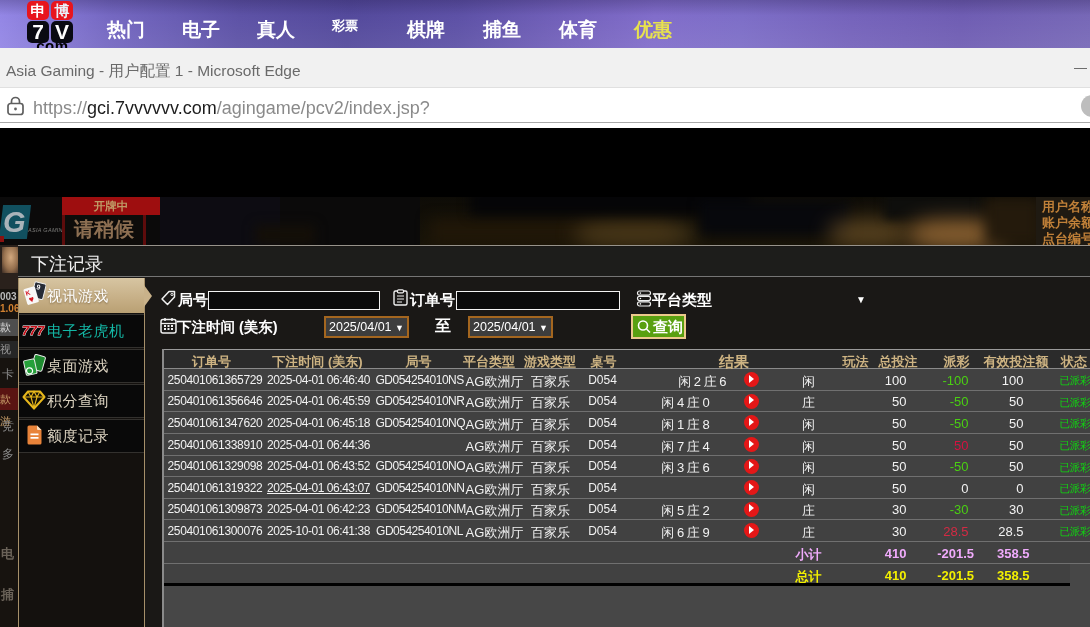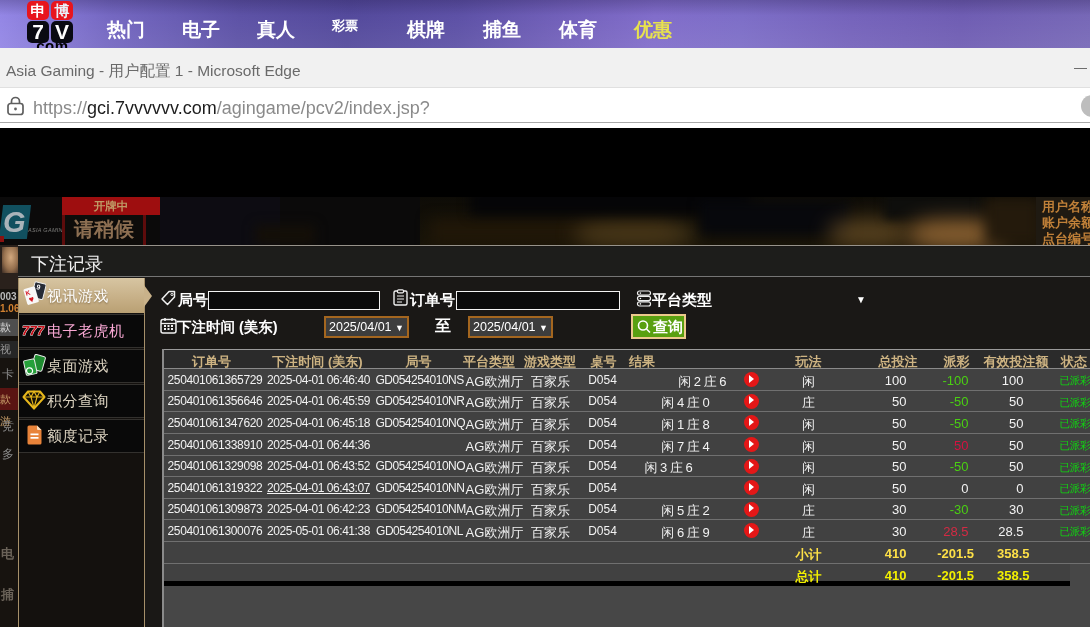--- a/index.html
+++ b/index.html
@@ -94,21 +94,21 @@
         <rect x="10" y="1.5" width="11.5" height="16" rx="1.5" fill="#262b36" stroke="#f0f0f0" stroke-width="1"></rect>
    <text x="12.5" y="8.5" font-size="7" fill="#fff" font-weight="bold" font-family="Liberation Sans">9</text>
       </g>
   <g transform="rotate(-16 8 16)">
         <rect x="2.5" y="6.5" width="12" height="16.5" rx="1.5" fill="#f8f8f8"></rect>
    <text x="3.8" y="13.5" font-size="6.5" fill="#d41520" font-weight="bold" font-family="Liberation Sans">K</text>
    <text x="5.2" y="21.5" font-size="9" fill="#d41520" font-family="Liberation Sans">♥</text>
       </g>
  </svg>
 <div class="abs" style="left:1px;top:67.5px;width:125px;height:34px;background:#090909;border-top:1px solid #33312e;border-bottom:1px solid #33312e;"></div>
-    <div class="abs" style="left:29px;top:75.5px;color:#f9a8d4;font-size:15px;letter-spacing:0.5px;">电子老虎机</div>
+    <div class="abs" style="left:29px;top:75.5px;color:#14b8a6;font-size:15px;letter-spacing:0.5px;">电子老虎机</div>
     <div class="abs" style="left:1px;top:102.5px;width:125px;height:34px;background:#090909;border-top:1px solid #33312e;border-bottom:1px solid #33312e;"></div>
     <div class="abs" style="left:29px;top:110.5px;color:#ded5c2;font-size:15px;letter-spacing:0.5px;">桌面游戏</div>
     <div class="abs" style="left:1px;top:137.5px;width:125px;height:34px;background:#090909;border-top:1px solid #33312e;border-bottom:1px solid #33312e;"></div>
     <div class="abs" style="left:29px;top:145.5px;color:#ded5c2;font-size:15px;letter-spacing:0.5px;">积分查询</div>
     <div class="abs" style="left:1px;top:172.5px;width:125px;height:34px;background:#090909;border-top:1px solid #33312e;border-bottom:1px solid #33312e;"></div>
     <div class="abs" style="left:29px;top:180.5px;color:#ded5c2;font-size:15px;letter-spacing:0.5px;">额度记录</div>
  <svg class="abs" style="left:4px;top:76px" width="25" height="16" viewBox="0 0 25 16">
   <g font-family="Liberation Sans" font-weight="bold" font-style="italic">
   <text x="0" y="13" font-size="13" fill="#c60f18" stroke="#fff" stroke-width="0.8" paint-order="stroke">7</text>
   <text x="7.5" y="13" font-size="13" fill="#c60f18" stroke="#fff" stroke-width="0.8" paint-order="stroke">7</text>
@@ -178,22 +178,22 @@
  </div>
 
  <div class="abs" style="left:143.5px;top:103px;width:928.5px;height:279px;background:#474747;border-left:2px solid #8a8a8a;">
   <div class="abs" style="left:0;top:0;width:926.5px;height:20px;background:#2b2b2b;border-top:1px solid #9a9a9a;border-bottom:1px solid #8a8a8a;"></div>
 <div class="abs" style="left:-12.0px;top:3.5px;width:120px;color:#cdb382;font-size:13px;font-weight:bold;text-align:center;white-space:nowrap;">订单号</div>
       <div class="abs" style="left:94.0px;top:3.5px;width:120px;color:#cdb382;font-size:13px;font-weight:bold;text-align:center;white-space:nowrap;">下注时间 (美东)</div>
       <div class="abs" style="left:195.0px;top:3.5px;width:120px;color:#cdb382;font-size:13px;font-weight:bold;text-align:center;white-space:nowrap;">局号</div>
       <div class="abs" style="left:265.5px;top:3.5px;width:120px;color:#cdb382;font-size:13px;font-weight:bold;text-align:center;white-space:nowrap;">平台类型</div>
       <div class="abs" style="left:326.5px;top:3.5px;width:120px;color:#cdb382;font-size:13px;font-weight:bold;text-align:center;white-space:nowrap;">游戏类型</div>
       <div class="abs" style="left:380.0px;top:3.5px;width:120px;color:#cdb382;font-size:13px;font-weight:bold;text-align:center;white-space:nowrap;">桌号</div>
-      <div class="abs" style="left:465.5px;top:3.5px;width:120px;color:#cdb382;font-size:13px;font-weight:bold;text-align:left;white-space:nowrap;">结果</div>
-      <div class="abs" style="left:585.0px;top:3.5px;width:120px;color:#cdb382;font-size:13px;font-weight:bold;text-align:center;white-space:nowrap;">玩法</div>
+      <div class="abs" style="left:465.5px;top:3.5px;width:120px;color:#cdb382;font-size:15px;font-weight:bold;text-align:right;white-space:nowrap;">结果</div>
+      <div class="abs" style="left:585.0px;top:3.5px;width:120px;color:#cdb382;font-size:13px;font-weight:bold;text-align:right;white-space:nowrap;">玩法</div>
       <div class="abs" style="left:674.5px;top:3.5px;width:120px;color:#cdb382;font-size:13px;font-weight:bold;text-align:center;white-space:nowrap;">总投注</div>
       <div class="abs" style="left:733.0px;top:3.5px;width:120px;color:#cdb382;font-size:13px;font-weight:bold;text-align:center;white-space:nowrap;">派彩</div>
       <div class="abs" style="left:792.5px;top:3.5px;width:120px;color:#cdb382;font-size:13px;font-weight:bold;text-align:center;white-space:nowrap;">有效投注额</div>
       <div class="abs" style="left:850.5px;top:3.5px;width:120px;color:#cdb382;font-size:13px;font-weight:bold;text-align:center;white-space:nowrap;">状态</div>
       <div class="abs" style="left:0;top:20.2px;width:926.5px;height:21.6px;background:#414141;border-bottom:1px solid #707070;color:#f2f2f2;font-size:13px;">
         <span class="abs" style="left:4px;top:3.5px;width:94px;text-align:center;letter-spacing:-0.35px;font-size:12px;">250401061365729</span>
         <span class="abs" style="left:99px;top:3.5px;width:112px;text-align:center;letter-spacing:-0.45px;font-size:12px;white-space:nowrap;">2025-04-01 06:46:40</span>
         <span class="abs" style="left:212px;top:3.5px;width:88px;text-align:center;letter-spacing:-0.5px;font-size:12px;white-space:nowrap;">GD054254010NS</span>
         <span class="abs" style="left:302px;top:3.5px;width:58px;text-align:center;white-space:nowrap;">AG欧洲厅</span>
         <span class="abs" style="left:360px;top:3.5px;width:54px;text-align:center;">百家乐</span>
@@ -259,21 +259,21 @@
         <span class="abs" style="left:800px;top:3.5px;width:60px;text-align:right;">50</span>
         <span class="abs" style="left:896px;top:5px;width:60px;text-align:left;color:#10d610;font-size:10.5px;letter-spacing:-0.2px;">已派彩</span>
       </div>
       <div class="abs" style="left:0;top:106.6px;width:926.5px;height:21.6px;background:#414141;border-bottom:1px solid #707070;color:#f2f2f2;font-size:13px;">
         <span class="abs" style="left:4px;top:3.5px;width:94px;text-align:center;letter-spacing:-0.35px;font-size:12px;">250401061329098</span>
         <span class="abs" style="left:99px;top:3.5px;width:112px;text-align:center;letter-spacing:-0.45px;font-size:12px;white-space:nowrap;">2025-04-01 06:43:52</span>
         <span class="abs" style="left:212px;top:3.5px;width:88px;text-align:center;letter-spacing:-0.5px;font-size:12px;white-space:nowrap;">GD054254010NO</span>
         <span class="abs" style="left:302px;top:3.5px;width:58px;text-align:center;white-space:nowrap;">AG欧洲厅</span>
         <span class="abs" style="left:360px;top:3.5px;width:54px;text-align:center;">百家乐</span>
         <span class="abs" style="left:412px;top:3.5px;width:54px;text-align:center;font-size:12px;">D054</span>
-        <span class="abs" style="left:481px;top:3.5px;width:82px;">闲 3 庄 6</span>
+        <span class="abs" style="left:481px;top:3.5px;width:82px;text-align:center;">闲 3 庄 6</span>
         <span class="abs" style="left:580px;top:3px;width:15px;height:15px;border-radius:50%;background:#e41717;">
           <span class="abs" style="left:5px;top:2.5px;width:0;height:0;border-left:5px solid #fff;border-top:4px solid transparent;border-bottom:4px solid transparent;"></span>
         </span>
         <span class="abs" style="left:618px;top:3.5px;width:54px;text-align:center;">闲</span>
         <span class="abs" style="left:683px;top:3.5px;width:60px;text-align:right;">50</span>
         <span class="abs" style="left:745px;top:3.5px;width:60px;text-align:right;color:#4ad012">-50</span>
         <span class="abs" style="left:800px;top:3.5px;width:60px;text-align:right;">50</span>
         <span class="abs" style="left:896px;top:5px;width:60px;text-align:left;color:#10d610;font-size:10.5px;letter-spacing:-0.2px;">已派彩</span>
       </div>
       <div class="abs" style="left:0;top:128.2px;width:926.5px;height:21.6px;background:#414141;border-bottom:1px solid #707070;color:#f2f2f2;font-size:13px;">
@@ -305,40 +305,40 @@
           <span class="abs" style="left:5px;top:2.5px;width:0;height:0;border-left:5px solid #fff;border-top:4px solid transparent;border-bottom:4px solid transparent;"></span>
         </span>
         <span class="abs" style="left:618px;top:3.5px;width:54px;text-align:center;">庄</span>
         <span class="abs" style="left:683px;top:3.5px;width:60px;text-align:right;">30</span>
         <span class="abs" style="left:745px;top:3.5px;width:60px;text-align:right;color:#4ad012">-30</span>
         <span class="abs" style="left:800px;top:3.5px;width:60px;text-align:right;">30</span>
         <span class="abs" style="left:896px;top:5px;width:60px;text-align:left;color:#10d610;font-size:10.5px;letter-spacing:-0.2px;">已派彩</span>
       </div>
       <div class="abs" style="left:0;top:171.39999999999998px;width:926.5px;height:21.6px;background:#414141;border-bottom:1px solid #707070;color:#f2f2f2;font-size:13px;">
         <span class="abs" style="left:4px;top:3.5px;width:94px;text-align:center;letter-spacing:-0.35px;font-size:12px;">250401061300076</span>
-        <span class="abs" style="left:99px;top:3.5px;width:112px;text-align:center;letter-spacing:-0.45px;font-size:12px;white-space:nowrap;">2025-05-01 06:41:38</span>
+        <span class="abs" style="left:99px;top:3.5px;width:112px;text-align:center;letter-spacing:-0.45px;font-size:12px;white-space:nowrap;">2025-10-01 06:41:38</span>
         <span class="abs" style="left:212px;top:3.5px;width:88px;text-align:center;letter-spacing:-0.5px;font-size:12px;white-space:nowrap;">GD054254010NL</span>
         <span class="abs" style="left:302px;top:3.5px;width:58px;text-align:center;white-space:nowrap;">AG欧洲厅</span>
         <span class="abs" style="left:360px;top:3.5px;width:54px;text-align:center;">百家乐</span>
         <span class="abs" style="left:412px;top:3.5px;width:54px;text-align:center;font-size:12px;">D054</span>
         <span class="abs" style="left:481px;top:3.5px;width:82px;text-align:center;">闲 6 庄 9</span>
         <span class="abs" style="left:580px;top:3px;width:15px;height:15px;border-radius:50%;background:#e41717;">
           <span class="abs" style="left:5px;top:2.5px;width:0;height:0;border-left:5px solid #fff;border-top:4px solid transparent;border-bottom:4px solid transparent;"></span>
         </span>
         <span class="abs" style="left:618px;top:3.5px;width:54px;text-align:center;">庄</span>
         <span class="abs" style="left:683px;top:3.5px;width:60px;text-align:right;">30</span>
         <span class="abs" style="left:745px;top:3.5px;width:60px;text-align:right;color:#d42a44">28.5</span>
         <span class="abs" style="left:800px;top:3.5px;width:60px;text-align:right;">28.5</span>
         <span class="abs" style="left:896px;top:5px;width:60px;text-align:left;color:#10d610;font-size:10.5px;letter-spacing:-0.2px;">已派彩</span>
       </div>
-      <div class="abs" style="left:0;top:192.99999999999997px;width:926.5px;height:22.1px;background:#414141;border-bottom:1px solid #707070;color:#fde047;font-size:13px;font-weight:bold;">
+      <div class="abs" style="left:0;top:192.99999999999997px;width:926.5px;height:22.1px;background:#414141;border-bottom:1px solid #707070;color:#f0abfc;font-size:13px;font-weight:bold;">
         <span class="abs" style="left:618px;top:4px;width:54px;text-align:center;">小计</span>
         <span class="abs" style="left:683px;top:4px;width:60px;text-align:right;">410</span>
         <span class="abs" style="left:750.5px;top:4px;width:60px;text-align:right;">-201.5</span>
         <span class="abs" style="left:806px;top:4px;width:60px;text-align:right;">358.5</span>
       </div>
-      <div class="abs" style="left:0;top:215.09999999999997px;width:906px;height:22.1px;background:#414141;border-bottom:5px solid #000000;color:#f2ef00;font-size:13px;font-weight:bold;">
+      <div class="abs" style="left:0;top:215.09999999999997px;width:906px;height:22.1px;background:#414141;border-bottom:3px solid #000000;color:#f2ef00;font-size:13px;font-weight:bold;">
         <span class="abs" style="left:618px;top:4px;width:54px;text-align:center;">总计</span>
         <span class="abs" style="left:683px;top:4px;width:60px;text-align:right;">410</span>
         <span class="abs" style="left:750.5px;top:4px;width:60px;text-align:right;">-201.5</span>
         <span class="abs" style="left:806px;top:4px;width:60px;text-align:right;">358.5</span>
       </div> 
     </div>
   </div>
 </body></html>

